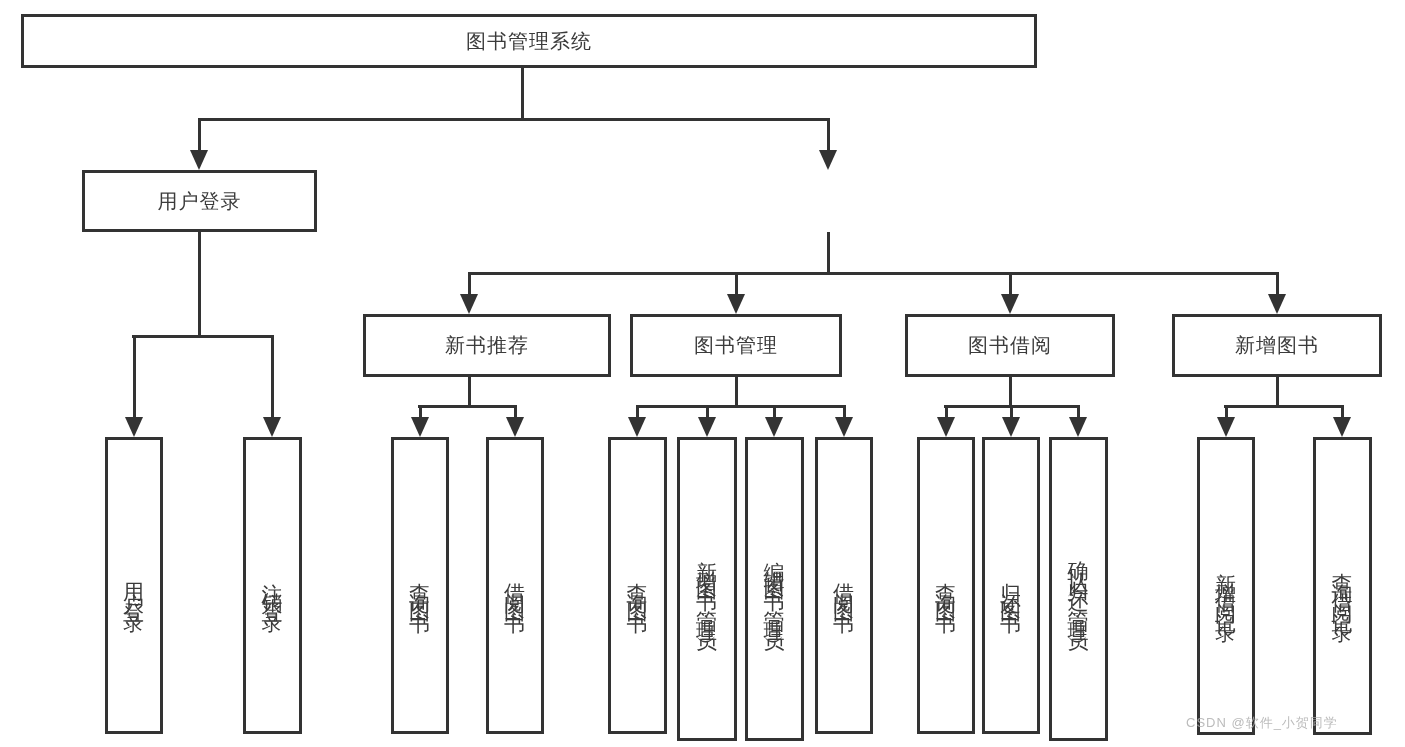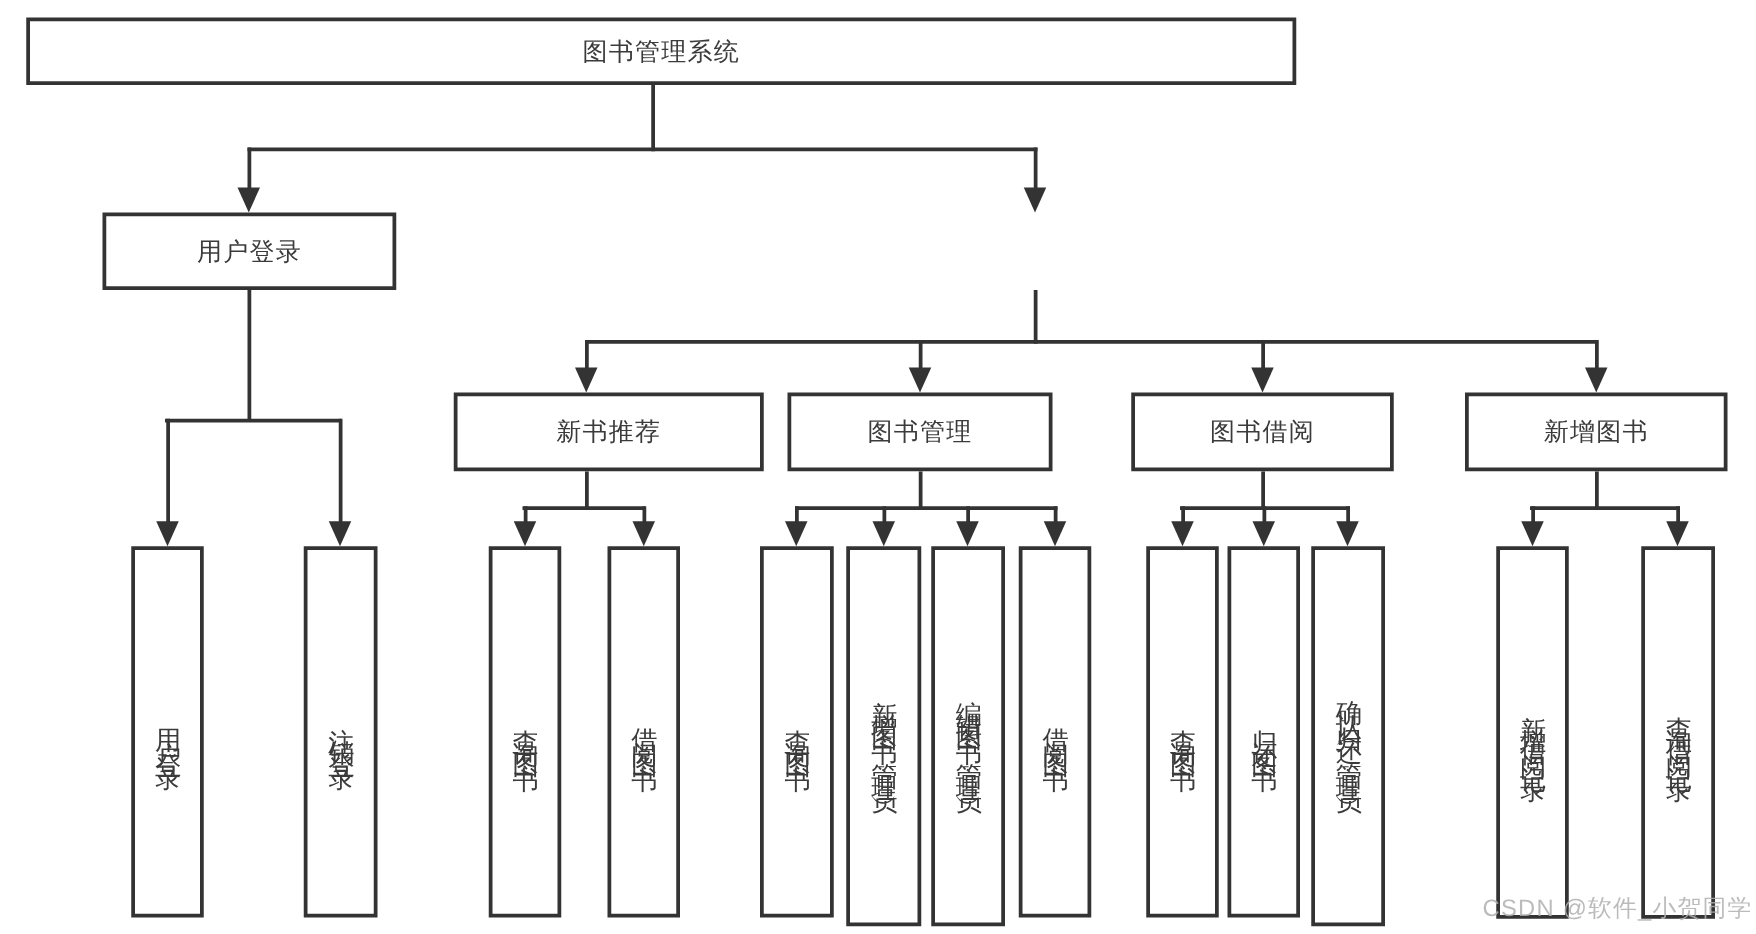--- a/index.html
+++ b/index.html
@@ -24,21 +24,21 @@
   }
   .vl{position:absolute;width:3px;background:var(--line,#333);z-index:1;}
   .hl{position:absolute;height:3px;background:var(--line,#333);z-index:1;}
   .ar{
     position:absolute;width:0;height:0;z-index:1;
     border-left:9px solid transparent;border-right:9px solid transparent;
     border-top:20px solid var(--line,#333);
   }
   .watermark{
     position:absolute;left:1186px;top:714px;z-index:3;
-    font-size:19px;letter-spacing:1px;white-space:nowrap;
+    font-size:13px;letter-spacing:1px;white-space:nowrap;
     color:var(--watermark,#b9b9b9);opacity:.85;
   }
 </style>
 </head>
 <body>
 
 <div class="canvas">
 
   <div class="box hbox" style="left:21px;top:14px;width:1016px;height:54px">
     <span>图书管理系统</span>

